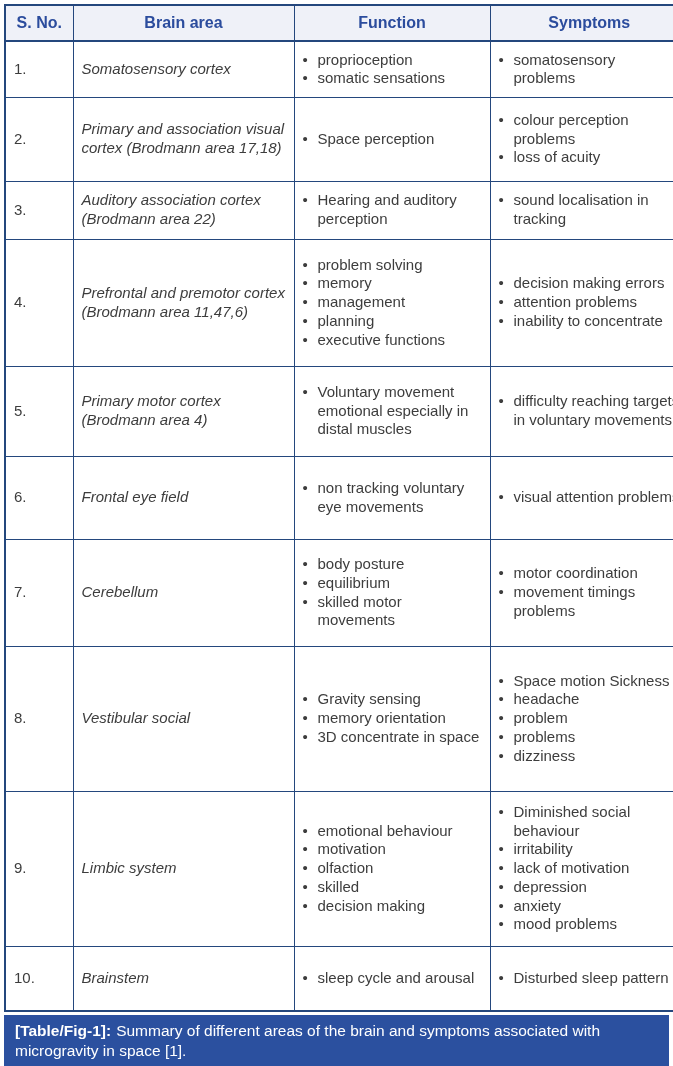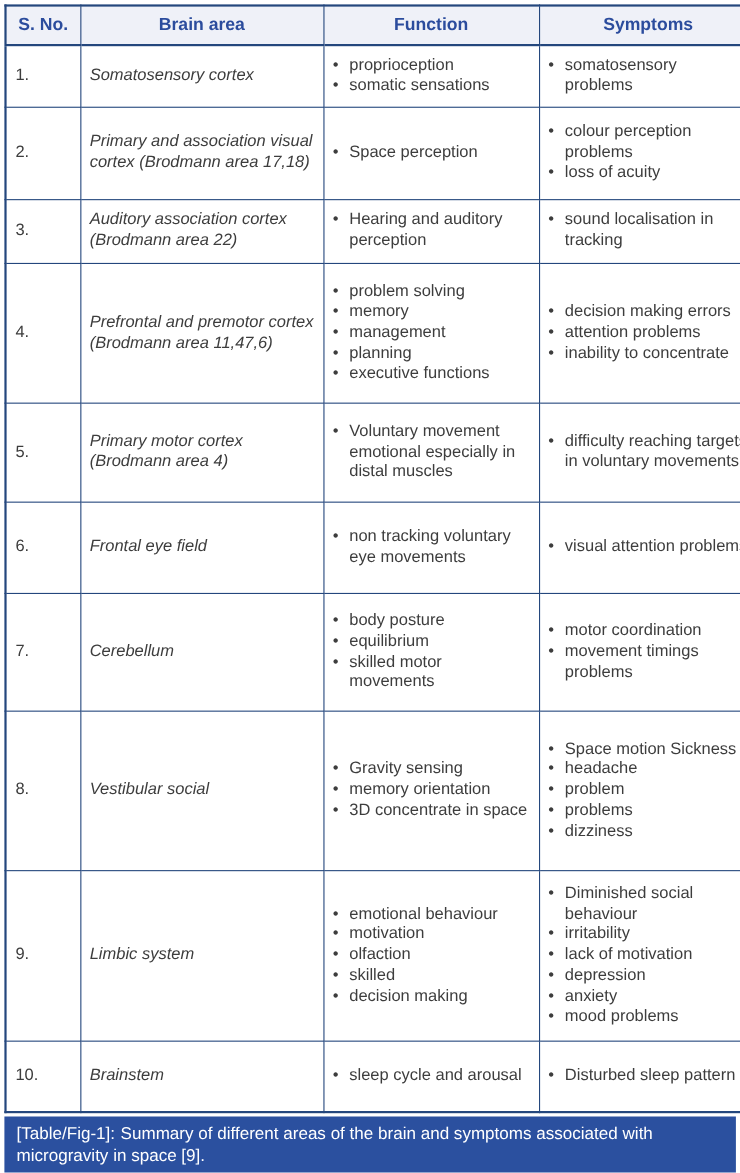--- a/index.html
+++ b/index.html
@@ -68,21 +68,21 @@
   .caption{
     margin-top:3px;
     width:665px;
     min-height:51px;
     background:var(--caption-bg);
     color:var(--caption-text);
     font-size:15.5px;
     line-height:1.28;
     padding:6px 11px 7px 11px;
   }
-  .caption-label{font-weight:normal;margin-right:5px;}
+  .caption-label{font-weight:bold;margin-right:5px;}
 </style>
 </head>
 <body>
 
 <div class="figure">
   <table class="brain-table">
     <thead>
       <tr>
         <th class="col-sno">S. No.</th>
         <th class="col-brain">Brain area</th>
@@ -441,15 +441,15 @@
                 <span class="dot">•</span>
                 <span class="bullet-text">Disturbed sleep pattern</span>
               </div>
             </div>
     </td>
   </tr>
 </tbody>
   </table>
 
   <div class="caption">
-    <span class="caption-label">[Table/Fig-1]:</span><span class="caption-text">Summary of different areas of the brain and symptoms associated with microgravity in space [9].</span>
+    <span class="caption-label">[Table/Fig-1]:</span><span class="caption-text">Summary of different areas of the brain and symptoms associated with microgravity in space [1].</span>
   </div>
 </div>
 
 </body></html>

